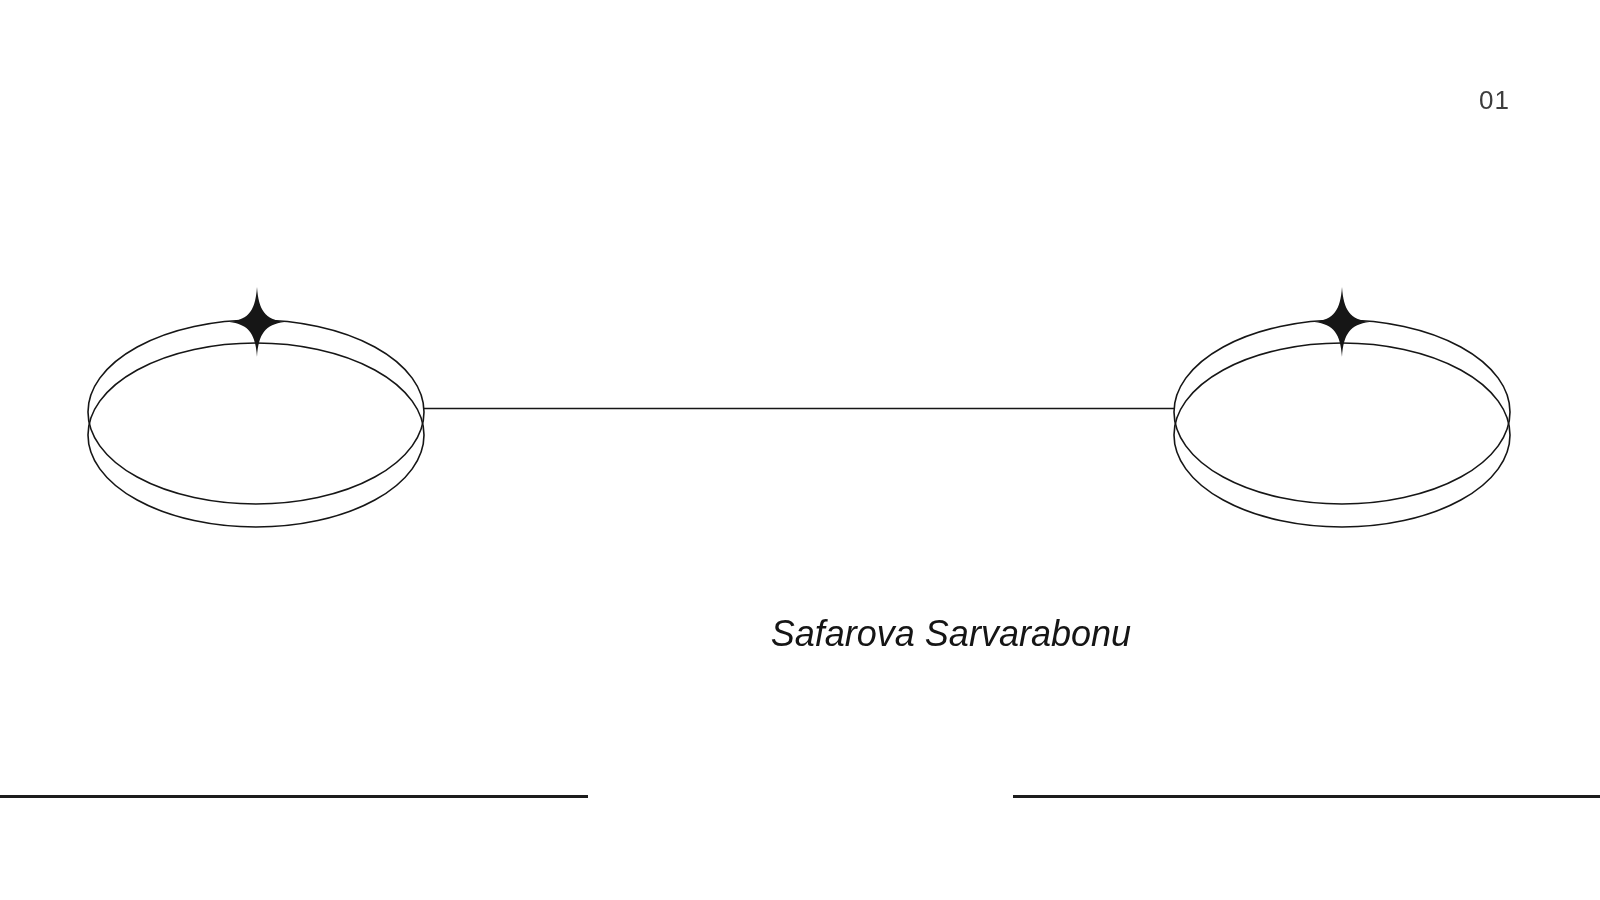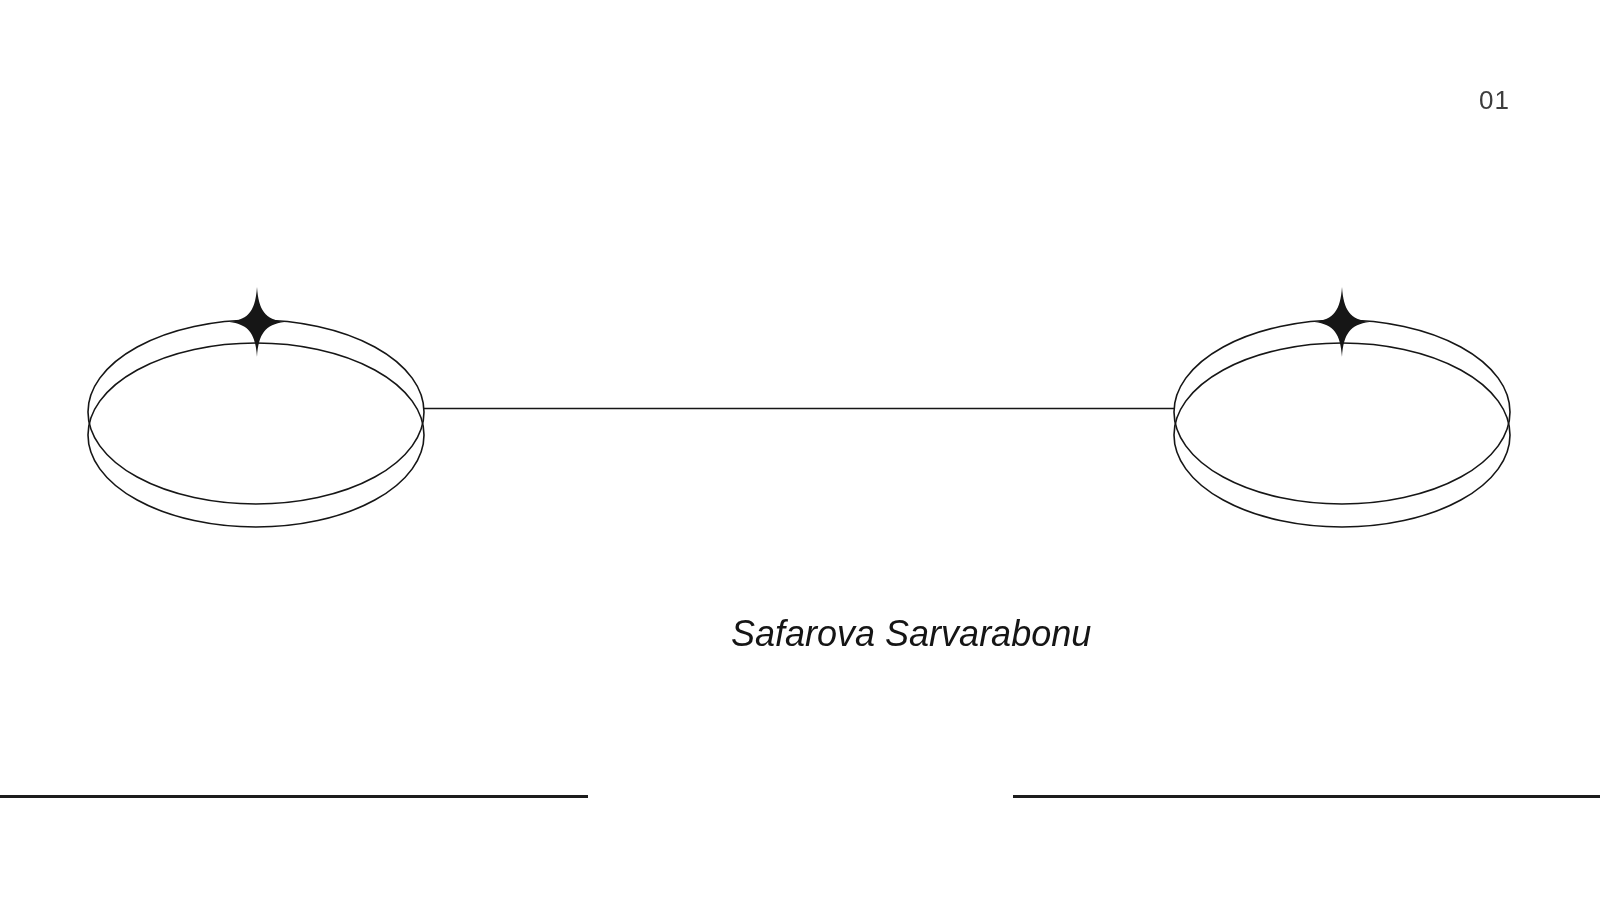--- a/index.html
+++ b/index.html
@@ -47,21 +47,21 @@
     letter-spacing: -0.5px;
     color: #111111;
     line-height: 1;
     white-space: nowrap;
   }
   .author-name {
     position: absolute;
     left: 731px;
     top: 616px;
     width: 400px;
-    text-align: left;
+    text-align: right;
     font-style: italic;
     font-size: 36px;
     font-weight: 400;
     color: #151515;
     line-height: 1;
     white-space: nowrap;
   }
 </style>
 </head>
 <body>

